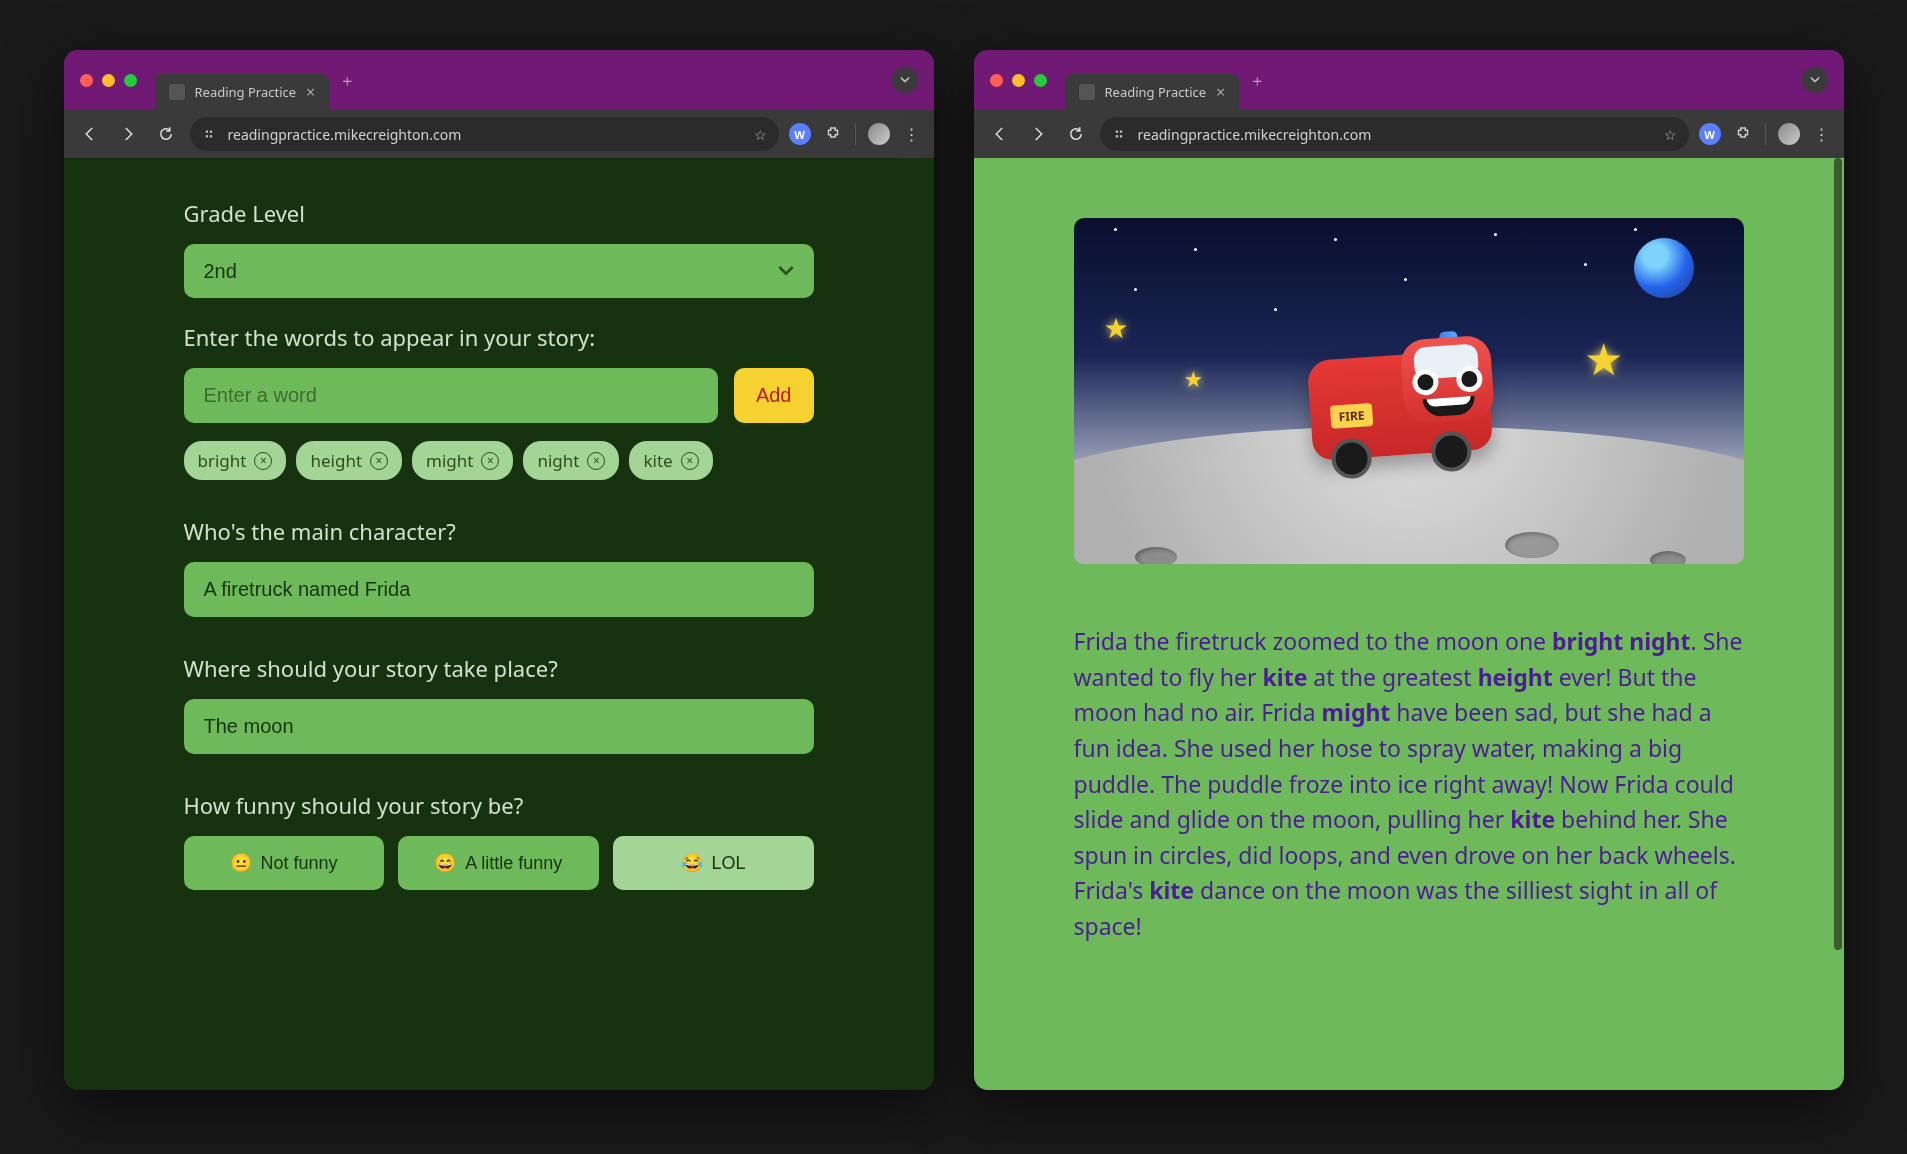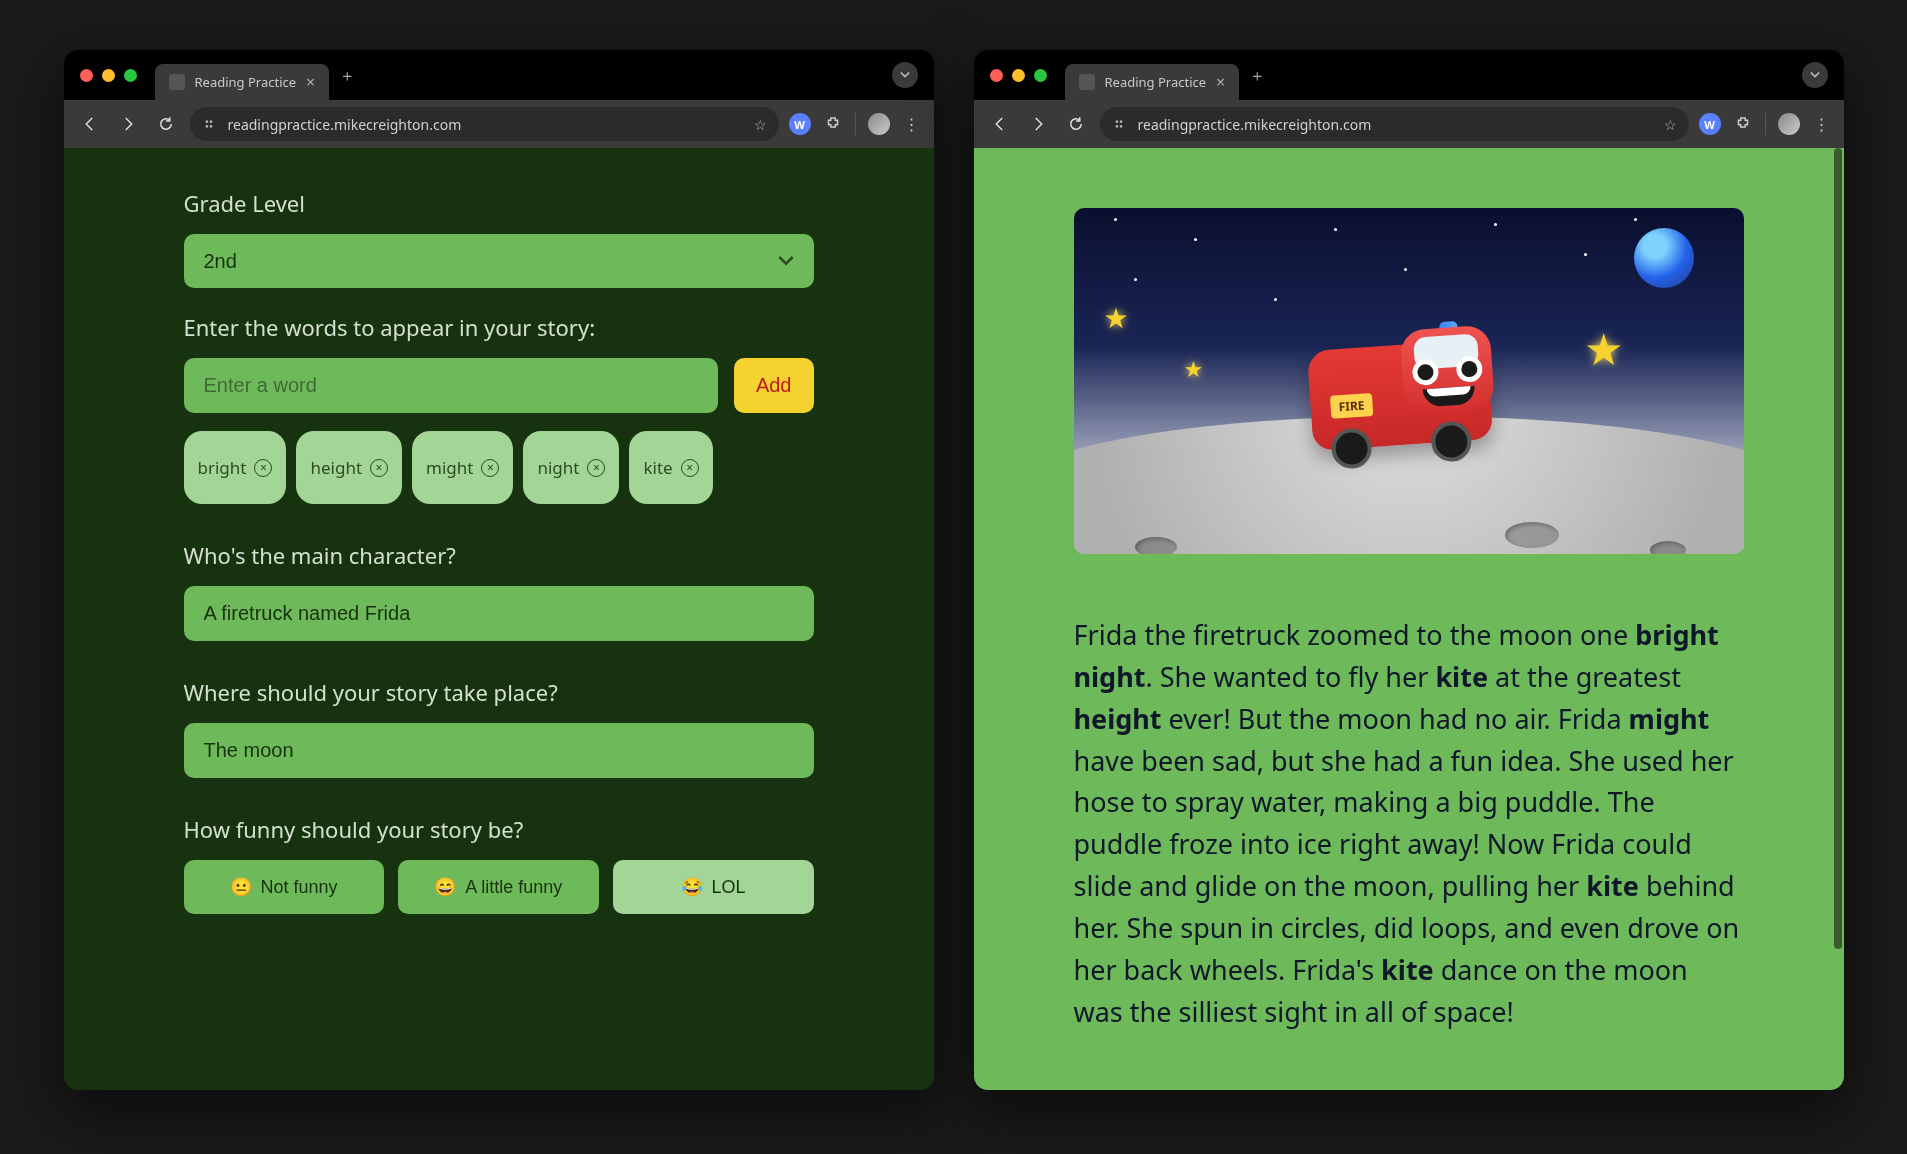--- a/index.html
+++ b/index.html
@@ -18,22 +18,22 @@
       width: 870px;
       height: 1040px;
       background: #2a2a2a;
       border-radius: 14px;
       overflow: hidden;
       box-shadow: 0 20px 60px rgba(0,0,0,0.6);
       display: flex;
       flex-direction: column;
     }
     .titlebar {
-      height: 50px;
-      background: #000000;
+      height: 60px;
+      background: #701a75;
       display: flex;
       align-items: center;
       padding: 0 16px;
       position: relative;
     }
     .traffic-lights { display: flex; gap: 9px; margin-right: 18px; }
     .light { width: 13px; height: 13px; border-radius: 50%; }
     .light.red { background: #ff5f57; }
     .light.yellow { background: #febc2e; }
     .light.green { background: #28c840; }
@@ -179,21 +179,21 @@
       flex-wrap: wrap;
       gap: 10px;
       margin-bottom: 36px;
     }
     .chip {
       display: inline-flex;
       align-items: center;
       gap: 8px;
       background: #a3d597;
       border-radius: 18px;
-      padding: 25px 14px;
+      padding: 8px 14px;
       font-size: 17px;
       color: #2d4d22;
     }
     .chip-x {
       width: 18px; height: 18px;
       border: 1.5px solid #2d4d22;
       border-radius: 50%;
       display: flex; align-items: center; justify-content: center;
       font-size: 12px; line-height: 1;
       cursor: pointer;
@@ -373,23 +373,23 @@
       border-radius: 5px 5px 2px 2px;
     }
     .glow-star {
       position: absolute;
       font-size: 28px;
       color: #f5d22f;
       text-shadow: 0 0 8px rgba(255,231,100,0.9);
     }
 
     .story-text {
-      font-size: 27px;
+      font-size: 23px;
       line-height: 1.55;
-      color: #0f172a;
+      color: #4c1d95;
     }
     .story-text b { font-weight: 700; }
 
     .scrollbar {
       position: absolute;
       right: 2px; top: 0;
       width: 10px; height: 100%;
     }
     .scrollbar-thumb {
       position: absolute;

